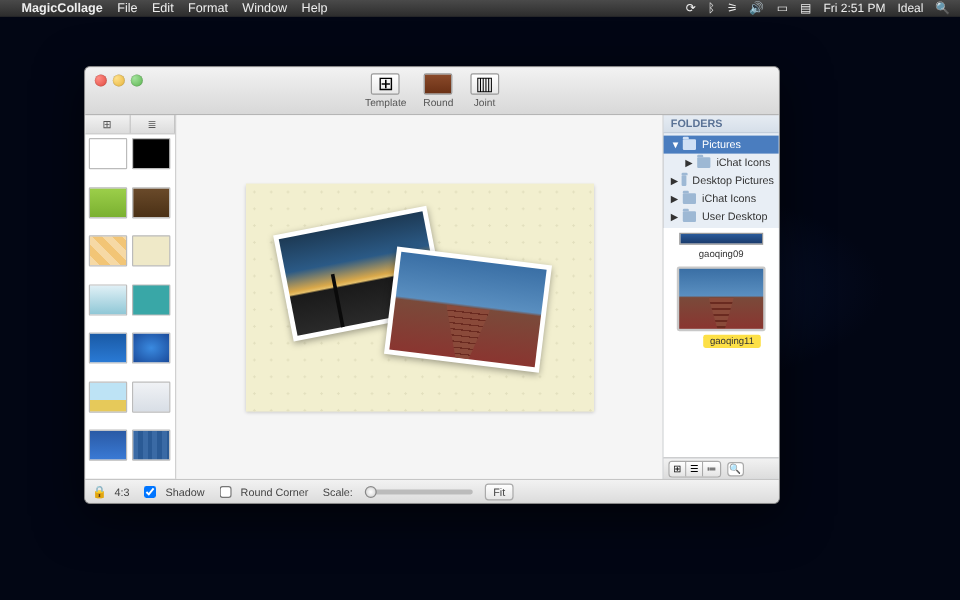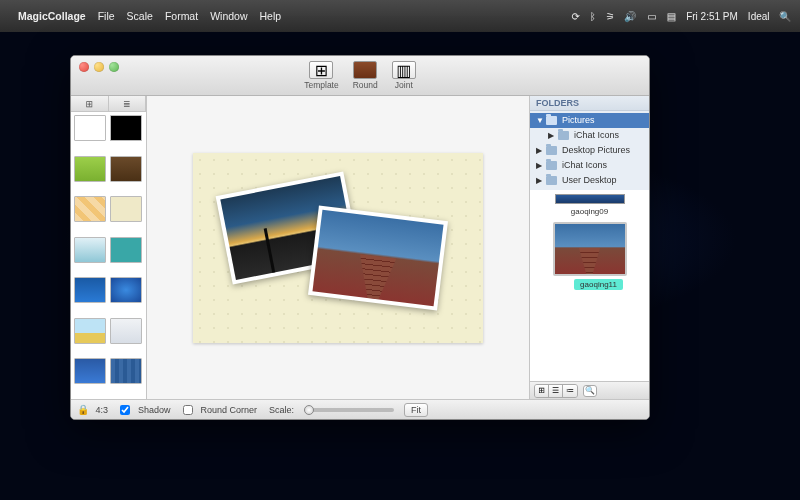--- a/index.html
+++ b/index.html
@@ -12,21 +12,21 @@
               radial-gradient(2px 2px at 120px 80px, #fff, transparent),
               radial-gradient(1px 1px at 680px 120px, #fff, transparent),
               radial-gradient(1px 1px at 60px 400px, #fff, transparent),
               radial-gradient(2px 2px at 720px 440px, #fff, transparent),
               radial-gradient(1px 1px at 200px 460px, #fff, transparent),
               #030615;
 }
 
 
 .menubar {
-  position: absolute; top: 0; left: 0; right: 0; height: 32px;
+  position: absolute; top: 0; left: 0; right: 0; height: 14px;
   background: linear-gradient(#4a4a4a, #2c2c2c);
   display: flex; align-items: center; color: #eee; font-size: 10.5px;
   padding: 0 8px;
 }
 .menubar .apple { margin-right: 10px; }
 .menubar .item { margin-right: 12px; cursor: default; }
 .menubar .item.bold { font-weight: bold; }
 .menubar .spacer { flex: 1; }
 .menubar .right-item { margin-left: 10px; font-size: 10px; }
 
@@ -89,21 +89,21 @@
 .photo2 { left: 120px; top: 60px; width: 130px; height: 90px; transform: rotate(7deg); }
 .img-inner { width:100%; height:100%; }
 .img-sunset { background: linear-gradient(#1d3a55 0%, #2b5a86 35%, #d9a84a 55%, #e6c06a 58%, #1a1a1a 60%, #2a2a2a 100%); position:relative; }
 .img-sunset::after { content:""; position:absolute; left:30%; bottom:0; width:3px; height:55%; background:#0a0a0a; }
 .img-pier { background: linear-gradient(#3a6fa5 0%, #5a8fc0 45%, #7a4a3a 48%, #8a3530 100%); position:relative;}
 .img-pier::before { content:""; position:absolute; left:35%; right:35%; top:48%; bottom:0;
   background: repeating-linear-gradient(#8a4a3a 0 4px, #6a2a20 4px 5px); clip-path: polygon(0 0, 100% 0, 65% 100%, 35% 100%);}
 
 
 .sidebar-right {
-  width: 120px; background: #e8eef5; border-left: 1px solid #c5c5c5;
+  width: 97px; background: #e8eef5; border-left: 1px solid #c5c5c5;
   display: flex; flex-direction: column; font-size: 9px;
 }
 .sr-header { background: linear-gradient(#e6ecf3,#d6dfe9); color:#5a7295; font-weight:bold;
   padding: 2px 6px; font-size: 9px; border-bottom:1px solid #c3cedb; }
 .tree { padding: 2px 0; color:#333; }
 .tree-row { display:flex; align-items:center; gap:3px; padding:1px 4px 1px 6px; line-height:13px; cursor:default; white-space:nowrap; }
 .tree-row.selected { background:#4a7dbf; color:#fff; }
 .tree-row .tri { width:7px; font-size:8px; color:inherit; }
 .tree-row.child { padding-left:18px; }
 .folder-icon { width:11px; height:9px; background:#9db8d4; border-radius:1px; position:relative; margin-right:2px; }
@@ -136,21 +136,21 @@
 </style>
 </head>
 <body>
 
 <div class="desktop"></div>
 
 <div class="menubar">
   <span class="apple"></span>
   <span class="item bold">MagicCollage</span>
   <span class="item">File</span>
-  <span class="item">Scale</span>
+  <span class="item">Edit</span>
   <span class="item">Format</span>
   <span class="item">Window</span>
   <span class="item">Help</span>
   <span class="spacer"></span>
   <span class="right-item">⟳</span>
   <span class="right-item">ᛒ</span>
   <span class="right-item">⚞</span>
   <span class="right-item">🔊</span>
   <span class="right-item">▭</span>
   <span class="right-item">▤</span>
@@ -246,21 +246,21 @@
           <span class="folder-icon"></span>
           <span>User Desktop</span>
         </div>
       </div>
       <div class="sr-browser">
         <div class="clip"></div>
         <div class="lbl">gaoqing09</div>
         <div class="thumb-sel">
           <div class="inner img-pier"></div>
         </div>
-        <div class="lbl" style="background:#5eead4;padding:1px 6px;border-radius:2px;margin-left:18px;">gaoqing11</div>
+        <div class="lbl" style="background:#fde047;padding:1px 6px;border-radius:2px;margin-left:18px;">gaoqing11</div>
       </div>
       <div class="sr-bottom">
         <div class="seg">
           <span>⊞</span>
           <span>☰</span>
           <span>≔</span>
         </div>
         <div class="search">🔍</div>
       </div>
     </div>

